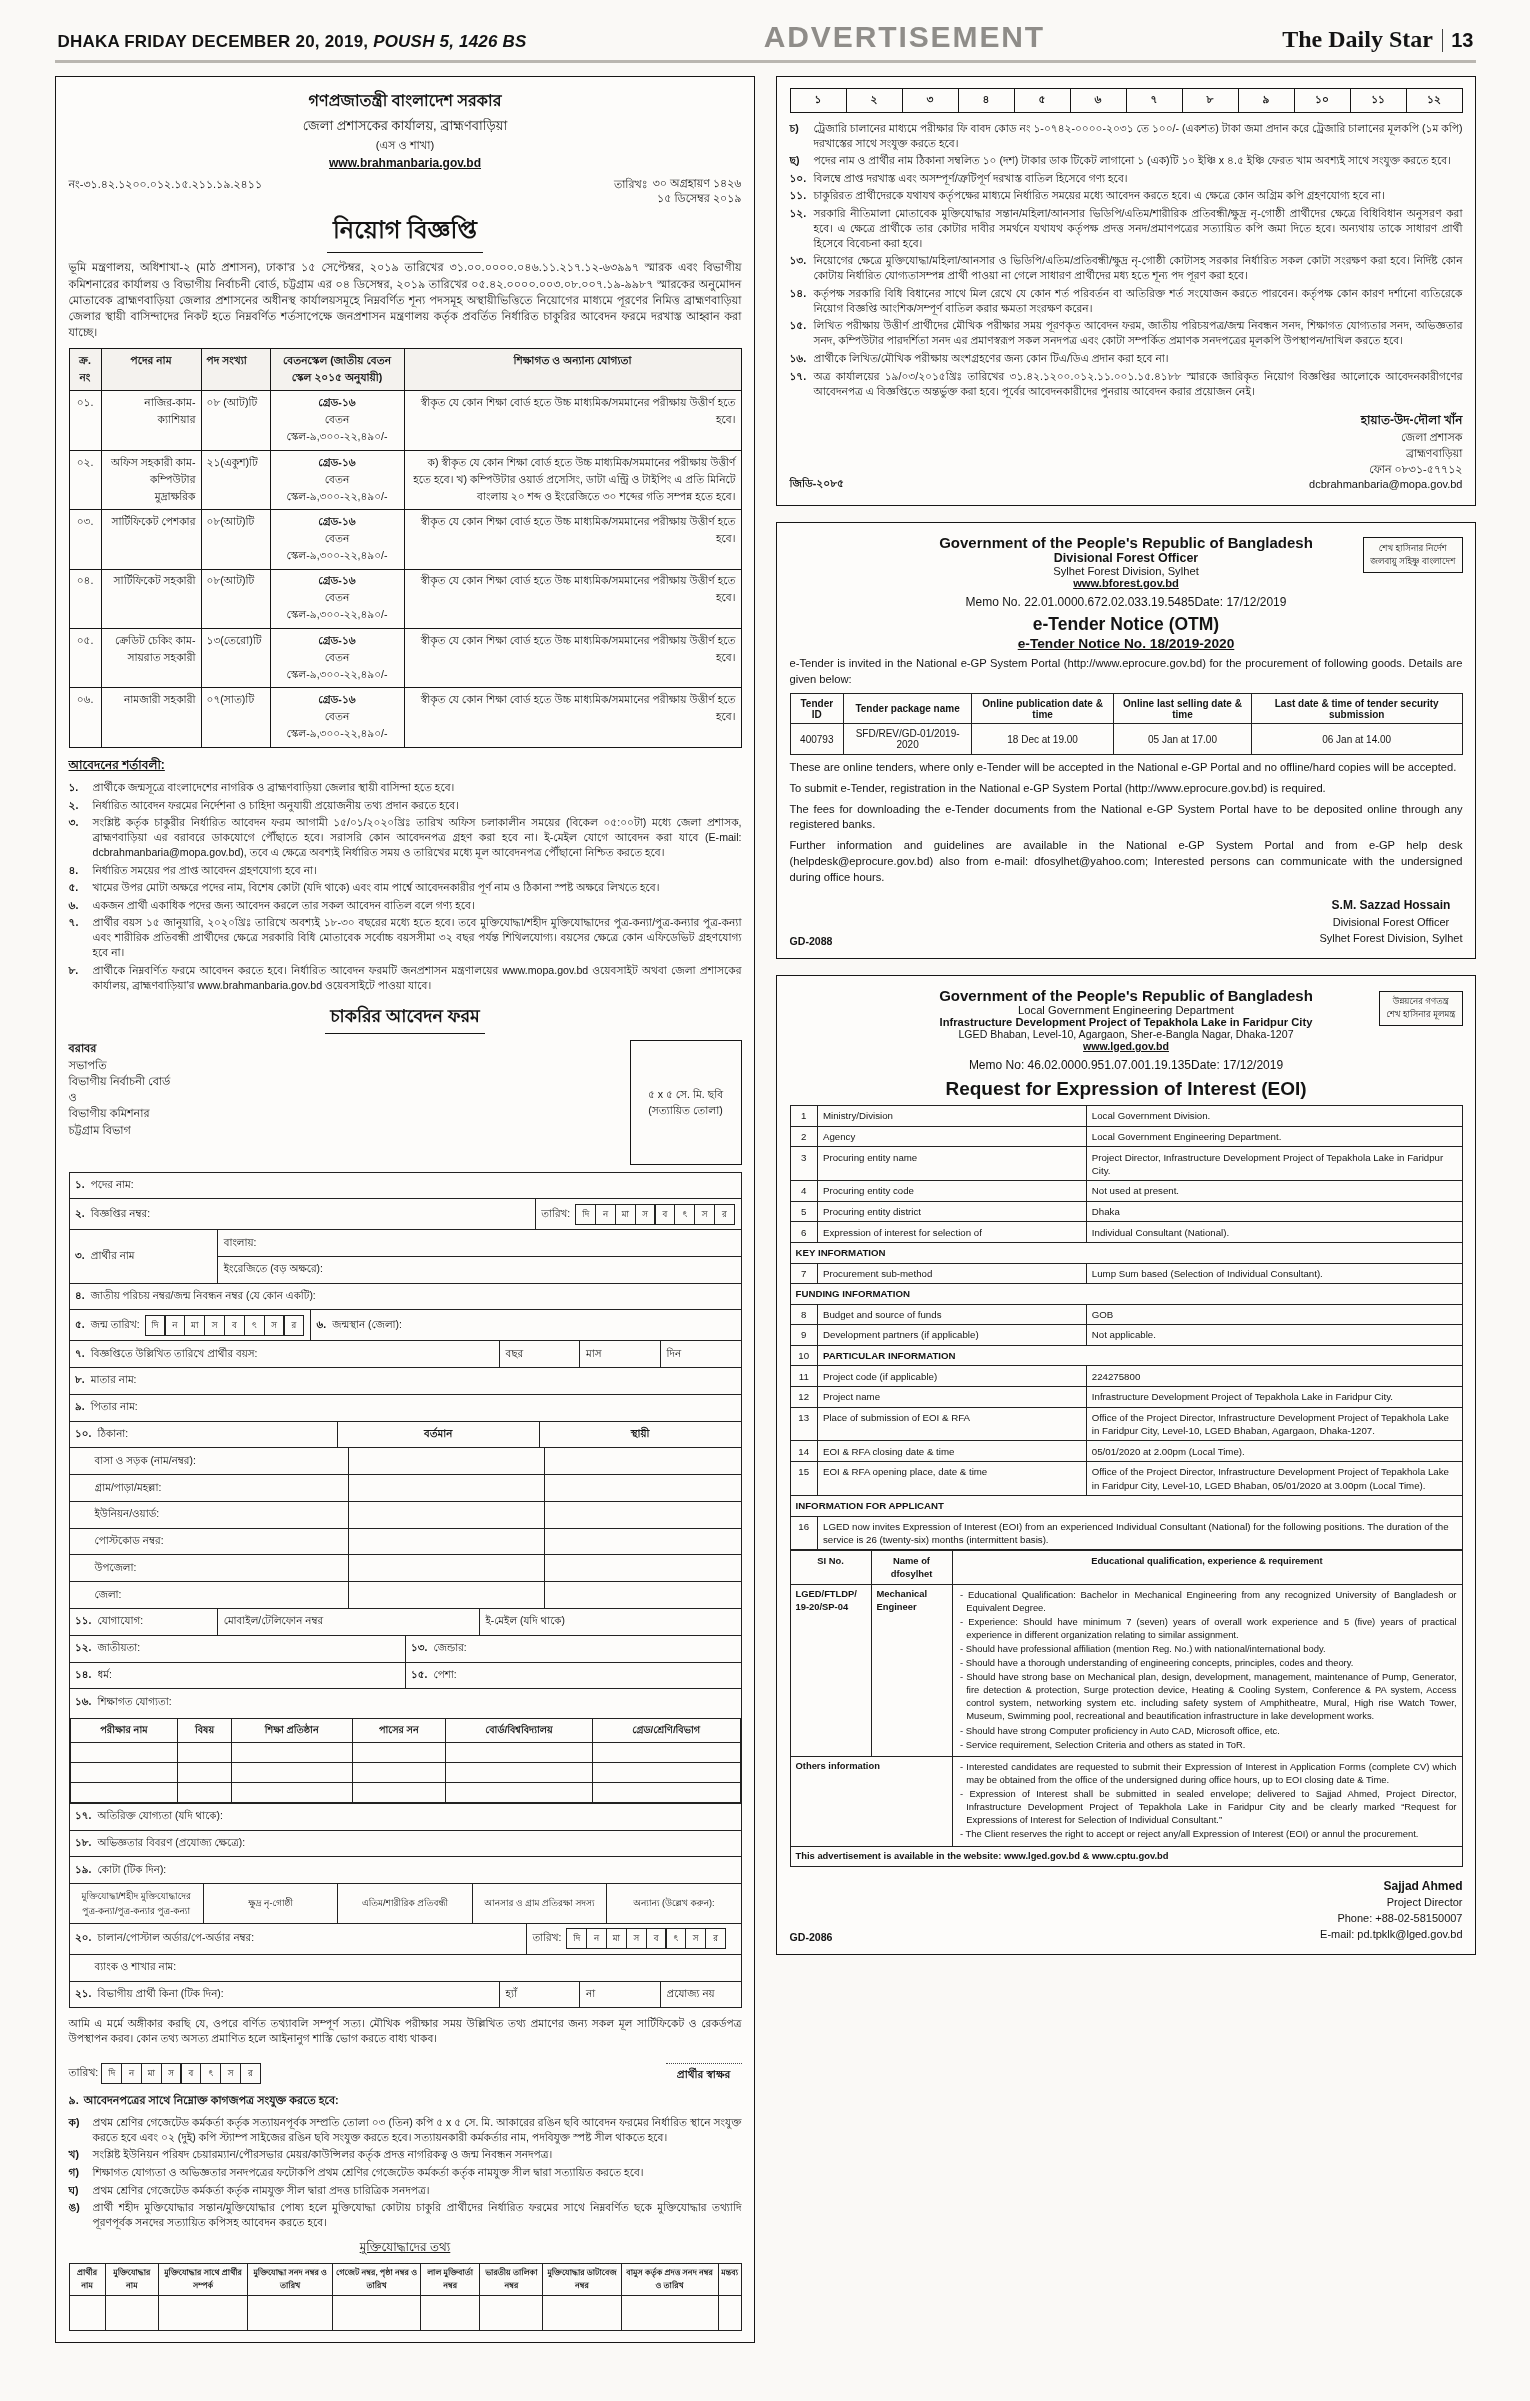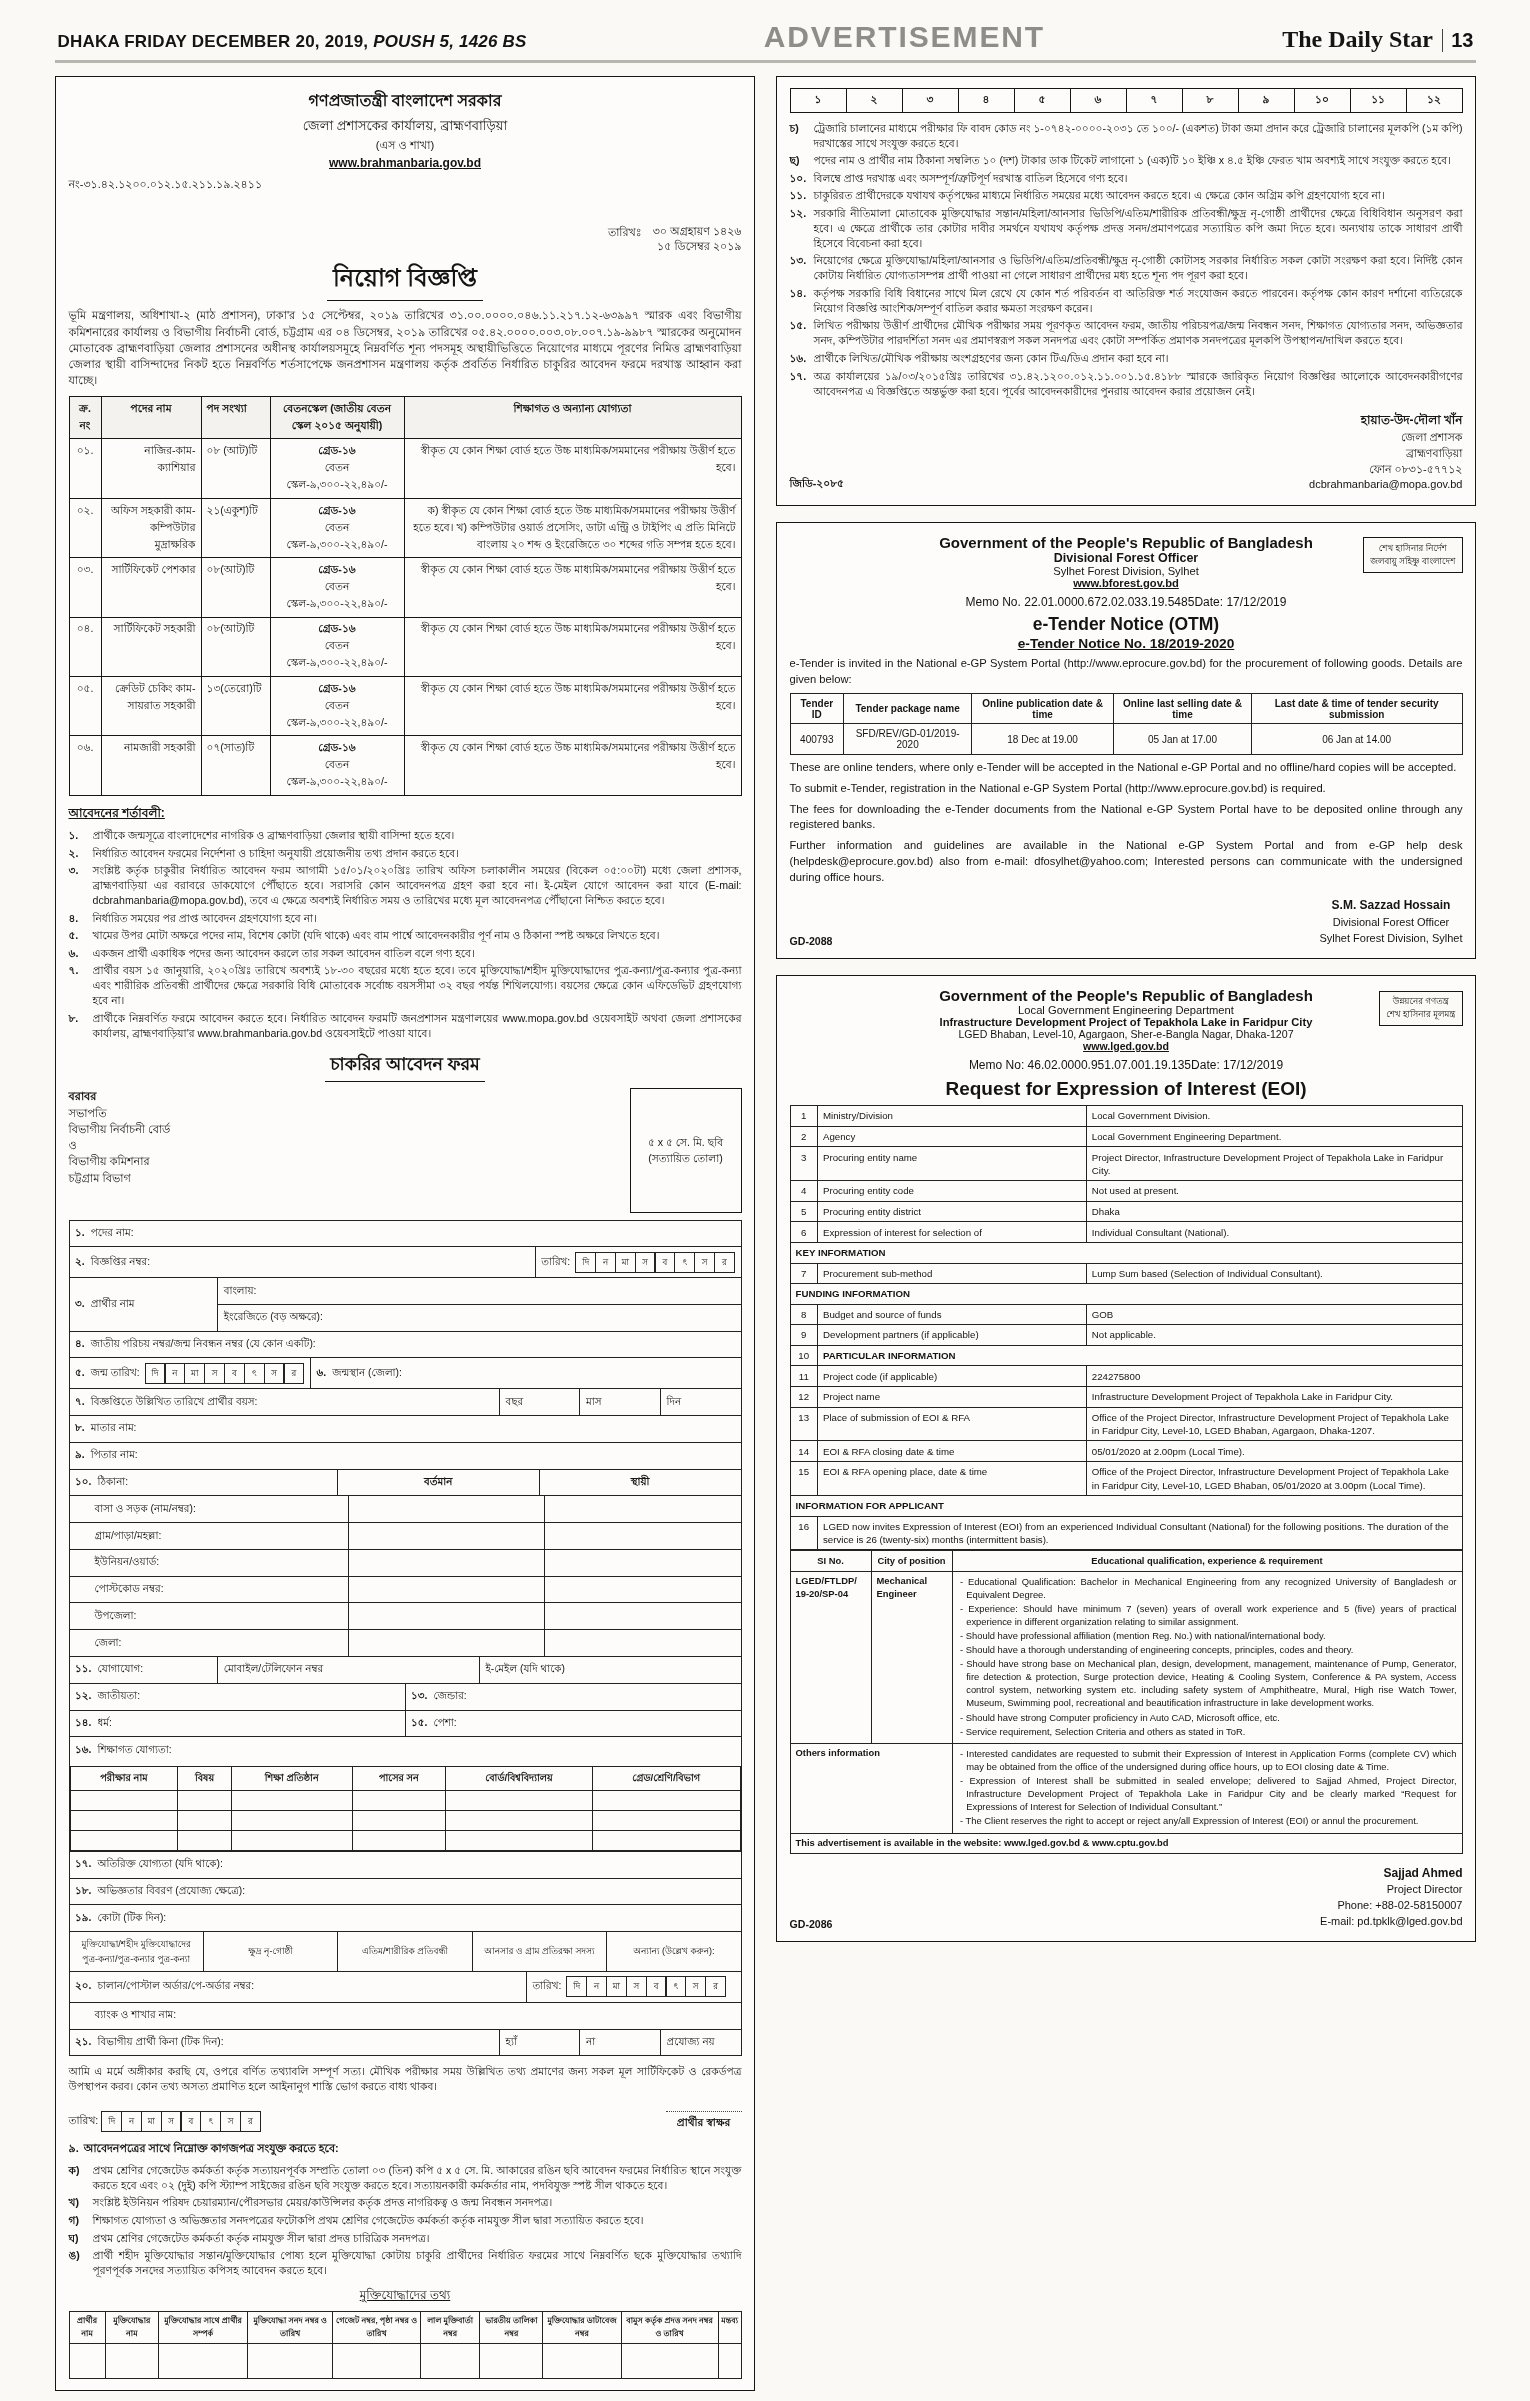--- a/index.html
+++ b/index.html
@@ -25,21 +25,21 @@
 .b { font-weight:bold; }
 .u { text-decoration:underline; }
 .jp { text-align:justify; line-height:1.42; font-size:11.2px; margin:5px 0; }.f17{font-size:10.6px}.f18{font-size:11.2px}.f20{font-size:12.5px}.f24{font-size:15px}
 
 
 .n-govt { font-size:16px; font-weight:bold; }
 .n-office { font-size:13px; margin-top:1.2px; }
 .n-branch { font-size:11.2px; }
 .n-web { font-size:12px; font-weight:bold; text-decoration:underline; }
 .memo-row { display:flex; justify-content:space-between; align-items:flex-start; font-size:11px; margin-top:6.2px; }
-.date-stack { display:flex; gap:11px; text-align:right;margin-top:48px; }
+.date-stack { display:flex; gap:5px; text-align:right; }
 .date-stack .lines div { line-height:1.3; }
 .n-title-wrap { text-align:center; margin:6.2px 0 2.5px; }
 .n-title { display:inline-block; font-size:24px; font-weight:bold; border-bottom:1.9px solid #141414; padding:0 6.2px 1.2px; }
 .intro { font-size:11.2px; text-align:justify; line-height:1.45; margin:6.2px 0 7.5px; }
 
 table.positions { width:100%; border-collapse:collapse; font-size:10.6px; }
 .positions th, .positions td { border:1.2px solid #161616; padding:3.7px 5px; vertical-align:top; text-align:right; }
 .positions th { text-align:center; font-weight:bold; background:#f4f2ee; }
 .positions .sl { width:32px; text-align:center; }
 .positions .cnt { width:69px; text-align:left; }
@@ -871,21 +871,21 @@
               <td class="n">16</td>
               <td colspan="2">LGED now invites Expression of Interest (EOI) from an experienced Individual Consultant (National) for the following positions. The duration of the service is 26 (twenty-six) months (intermittent basis).</td>
             </tr>
           </tbody>
         </table>
 
         <table class="pos-table">
           <tbody>
             <tr>
               <th class="si">SI No.</th>
-              <th class="pn">City of position</th>
+              <th class="pn">Name of dfosylhet</th>
               <th>Educational qualification, experience &amp; requirement</th>
             </tr>
             <tr>
               <td class="si">LGED/FTLDP/ 19-20/SP-04</td>
               <td class="pn">Mechanical Engineer</td>
               <td>
                 <div class="dash">Educational Qualification: Bachelor in Mechanical Engineering from any recognized University of Bangladesh or Equivalent Degree.</div>
                   <div class="dash">Experience: Should have minimum 7 (seven) years of overall work experience and 5 (five) years of practical experience in different organization relating to similar assignment.</div>
                   <div class="dash">Should have professional affiliation (mention Reg. No.) with national/international body.</div>
                   <div class="dash">Should have a thorough understanding of engineering concepts, principles, codes and theory.</div>

